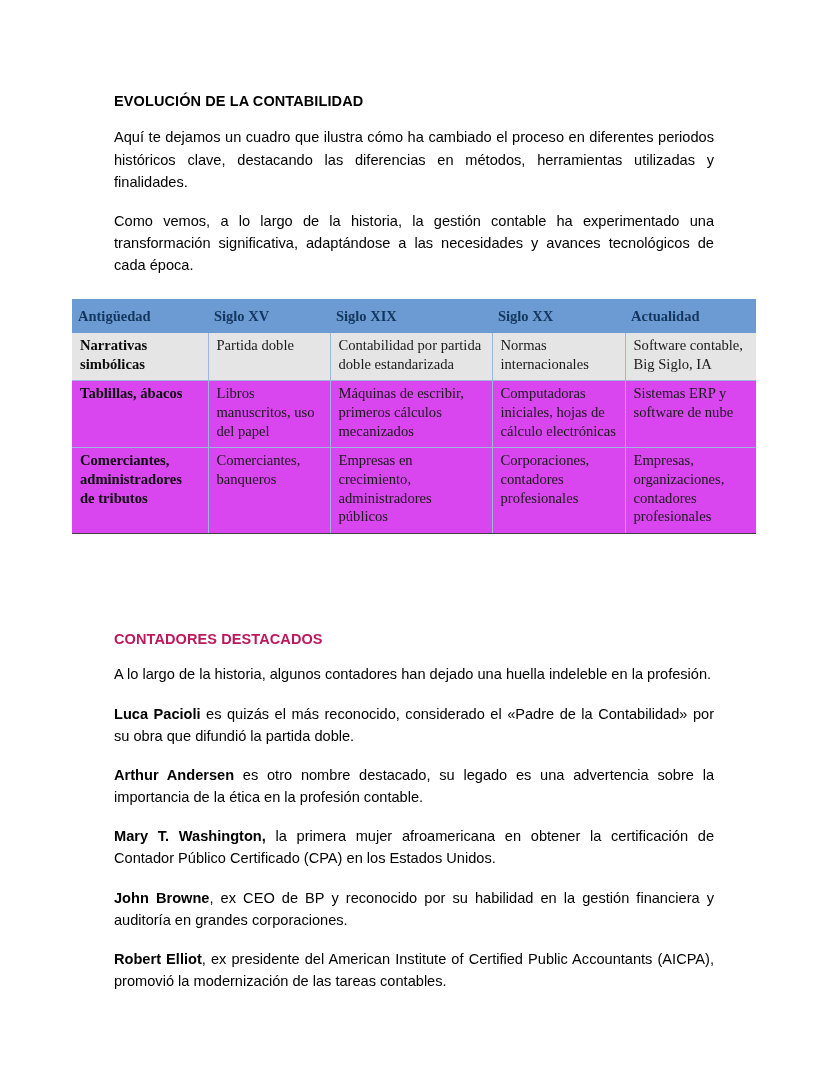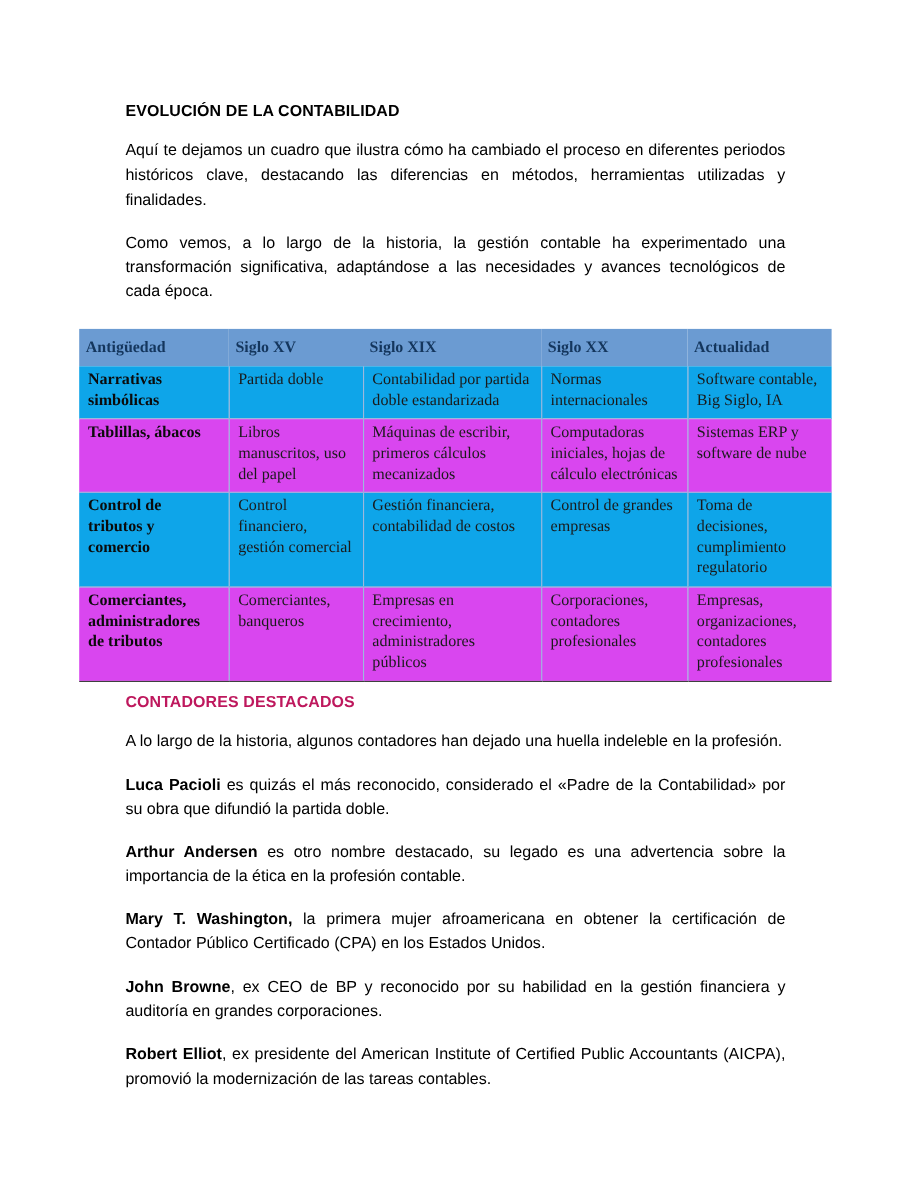--- a/index.html
+++ b/index.html
@@ -116,21 +116,21 @@
     word-wrap: break-word;
   }
 
   table.evo-table tbody td.first-col {
     border-left: none;
     font-weight: bold;
     color: #0b0b0b;
   }
 
   table.evo-table tbody tr.shaded td {
-    background: #0ea5e9;
+    background: #e5e5e5;
     margin-left: 48px;
   }
   table.evo-table tbody tr.plain td {
     background: #d946ef;
   }
 
   table.evo-table tbody tr:last-child td {
     border-bottom: 1px solid #404040;
   }
 
@@ -181,27 +181,20 @@
             <td>Normas internacionales</td>
             <td>Software contable, Big Siglo, IA</td>
           </tr>
           <tr class="plain">
             <td class="first-col">Tablillas, ábacos</td>
             <td>Libros manuscritos, uso del papel</td>
             <td>Máquinas de escribir, primeros cálculos mecanizados</td>
             <td>Computadoras iniciales, hojas de cálculo electrónicas</td>
             <td>Sistemas ERP y software de nube</td>
           </tr>
-          <tr class="shaded">
-            <td class="first-col">Control de tributos y comercio</td>
-            <td>Control financiero, gestión comercial</td>
-            <td>Gestión financiera, contabilidad de costos</td>
-            <td>Control de grandes empresas</td>
-            <td>Toma de decisiones, cumplimiento regulatorio</td>
-          </tr>
           <tr class="plain">
             <td class="first-col">Comerciantes, administradores de tributos</td>
             <td>Comerciantes, banqueros</td>
             <td>Empresas en crecimiento, administradores públicos</td>
             <td>Corporaciones, contadores profesionales</td>
             <td>Empresas, organizaciones, contadores profesionales</td>
           </tr>
         </tbody>
     </table>
   </div>

